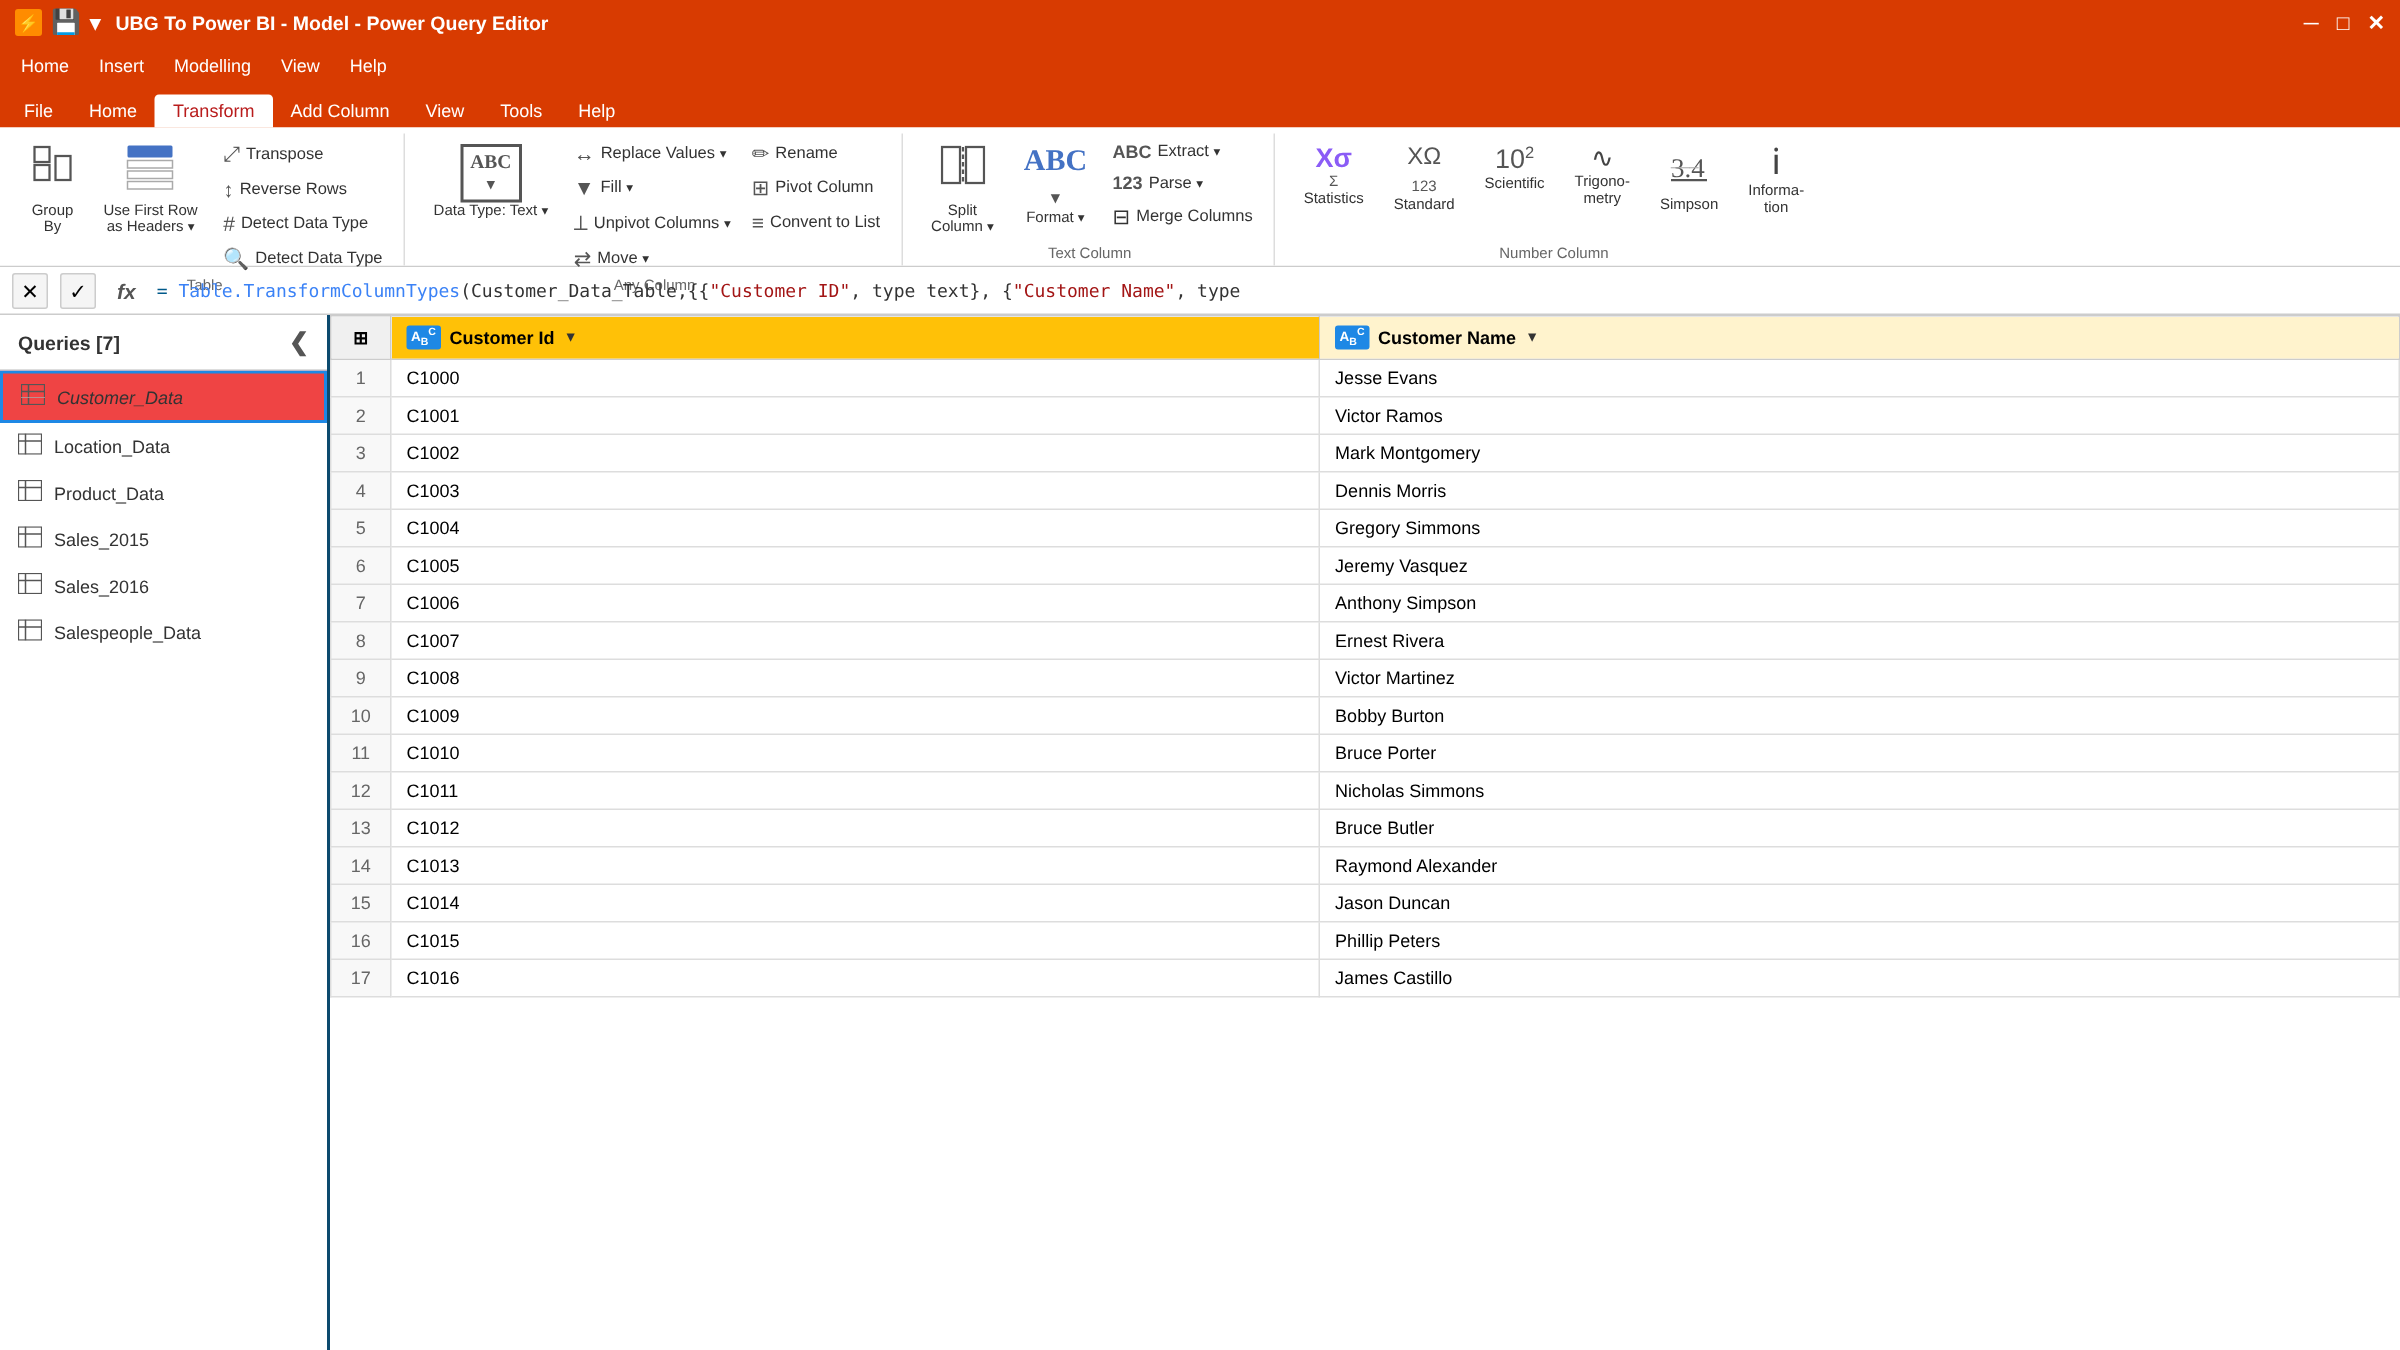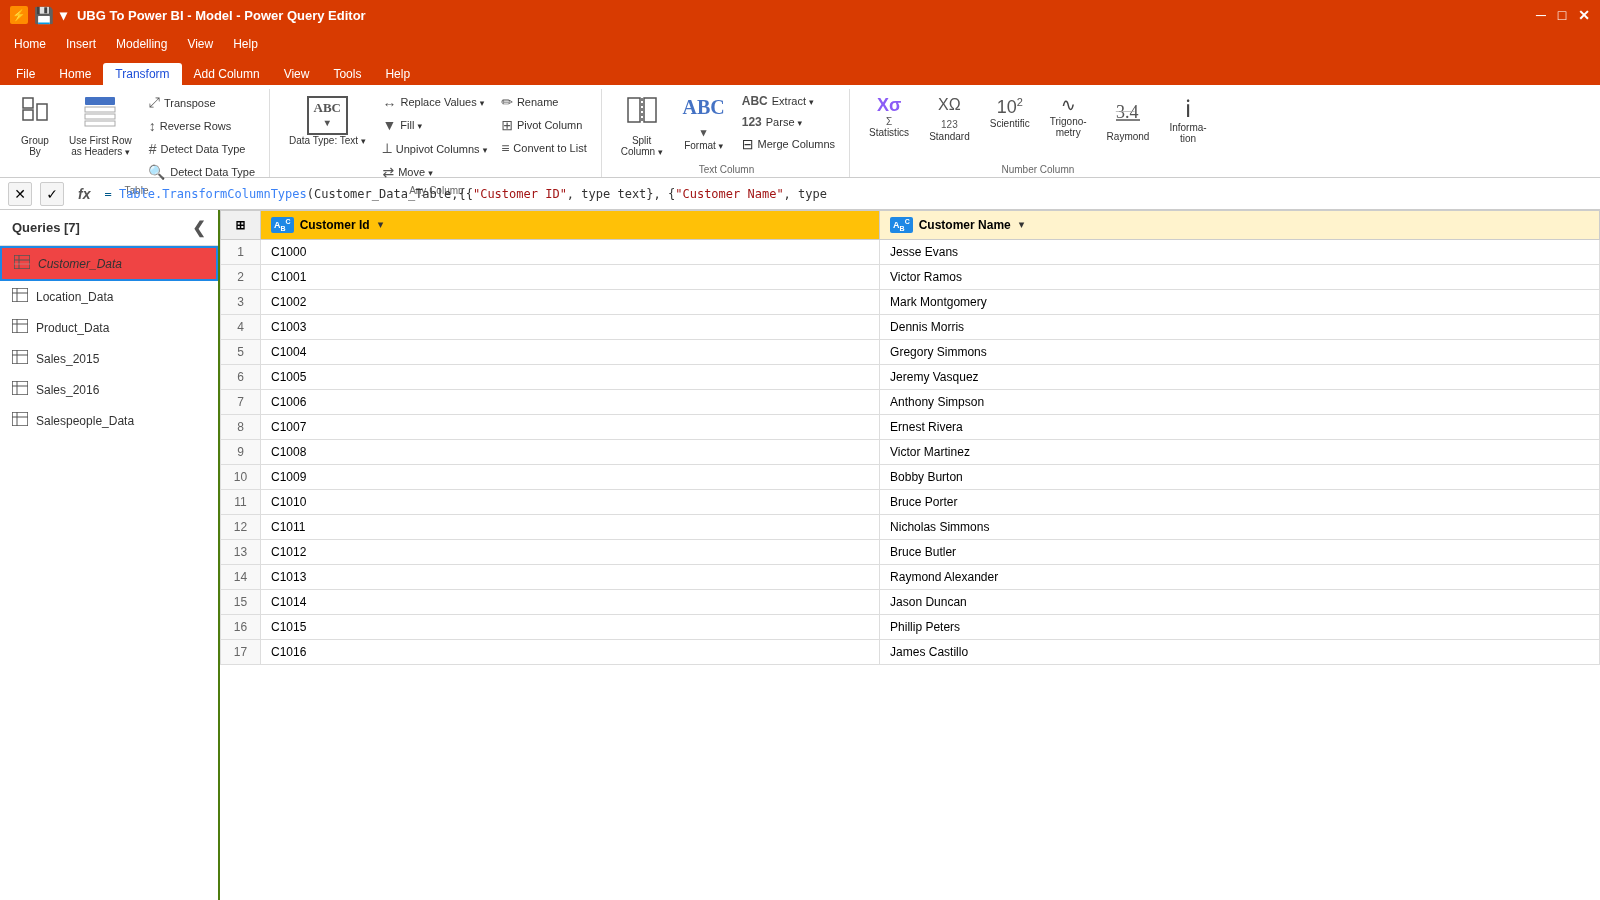--- a/index.html
+++ b/index.html
@@ -53,21 +53,21 @@
     }
     .ribbon-tab {
       padding: 4px 12px;
       font-size: 12px;
       color: white;
       cursor: pointer;
       border-radius: 3px 3px 0 0;
       background: transparent;
       border: none;
     }
-    .ribbon-tab.active { background: #fff; color: #1d4ed8; }
+    .ribbon-tab.active { background: #fff; color: #b91c1c; }
 
     .ribbon-content {
       display: flex;
       height: 92px;
       align-items: stretch;
       padding: 4px 4px 0 4px;
       background: #fff;
       gap: 2px;
     }
     .ribbon-group {
@@ -133,21 +133,21 @@
     
     .main-area {
       display: flex;
       height: calc(900px - 30px - 28px - 120px - 32px);
     }
 
     
     .sidebar {
       width: 220px;
       background: #fff;
-      border-right: 2px solid #4d7c0f;
+      border-right: 2px solid #0c4a6e;
       display: flex;
       flex-direction: column;
     }
     .sidebar-header {
       padding: 8px 12px;
       font-size: 13px;
       font-weight: 600;
       color: #333;
       border-bottom: 1px solid #ddd;
       display: flex;
@@ -456,21 +456,21 @@
           <div class="label">Trigono-<br>metry</div>
         </div>
         <div class="ribbon-big-btn">
           <div class="icon">
             <svg width="28" height="28" viewBox="0 0 28 28">
               <text x="2" y="22" font-size="18" fill="#555" font-family="serif">3.4</text>
               <line x1="2" y1="24" x2="26" y2="24" stroke="#555" stroke-width="1.5"></line>
               <text x="2" y="14" font-size="11" fill="#aaa">___</text>
             </svg>
           </div>
-          <div class="label">Raymond</div>
+          <div class="label">Simpson</div>
         </div>
         <div class="ribbon-big-btn">
           <div class="icon" style="font-size:24px;">ℹ</div>
           <div class="label">Informa-<br>tion</div>
         </div>
       </div>
       <div class="ribbon-group-label">Number Column</div>
     </div>
 
   </div>

